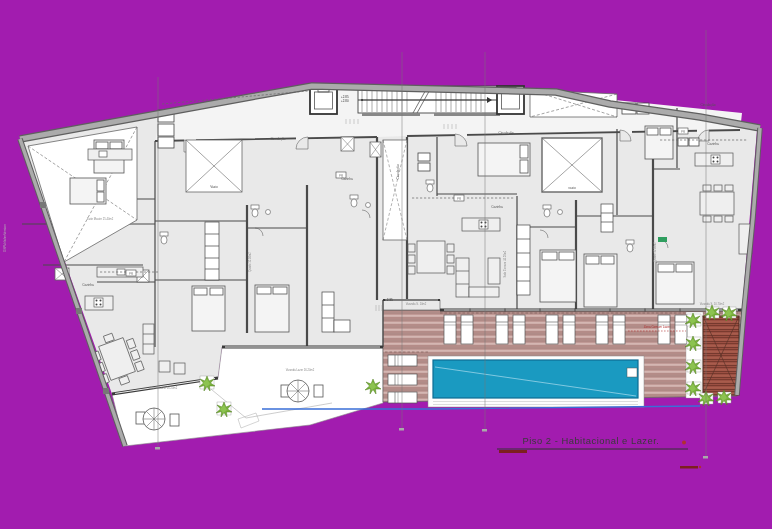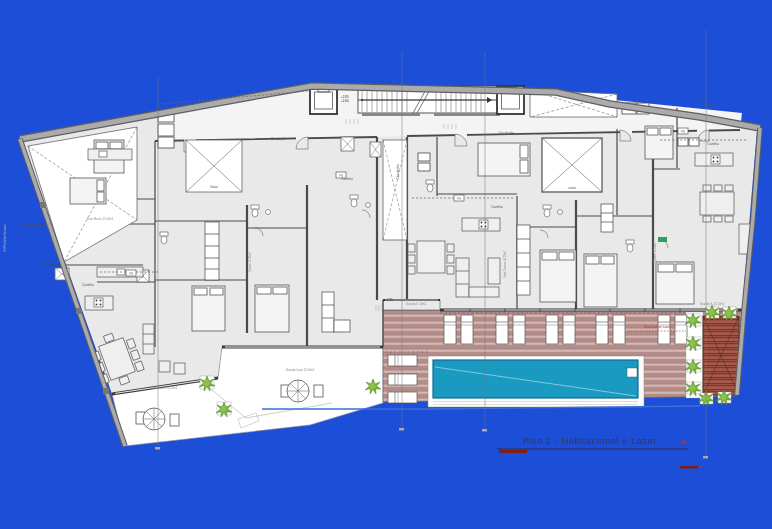--- a/index.html
+++ b/index.html
@@ -1,16 +1,16 @@
 <!DOCTYPE html>
 <html><head>
 <meta charset="utf-8">
 <style>
   html,body{margin:0;padding:0;background:#ffffff;}
-  .canvas{position:relative;width:772px;height:529px;background:#1d4ed8;overflow:hidden;
+  .canvas{position:relative;width:772px;height:529px;background:#a21caf;overflow:hidden;
           font-family:"Liberation Sans", sans-serif;}
   svg{position:absolute;left:0;top:0;}
   text{font-family:"Liberation Sans", sans-serif;}
   .t3m{font-size:3.2px;fill:#555;text-anchor:middle;}
   .t26{font-size:2.7px;fill:#8a8a8a;text-anchor:middle;}
   .tlvl{font-size:3px;fill:#333;}
   .tred{font-size:3px;fill:#b03030;text-anchor:middle;}
   .title-text{font-size:9.4px;fill:#3a3a3a;letter-spacing:.5px;text-anchor:middle;}
   .wm{font-size:3.1px;fill:#b5b5b5;}
 </style>

